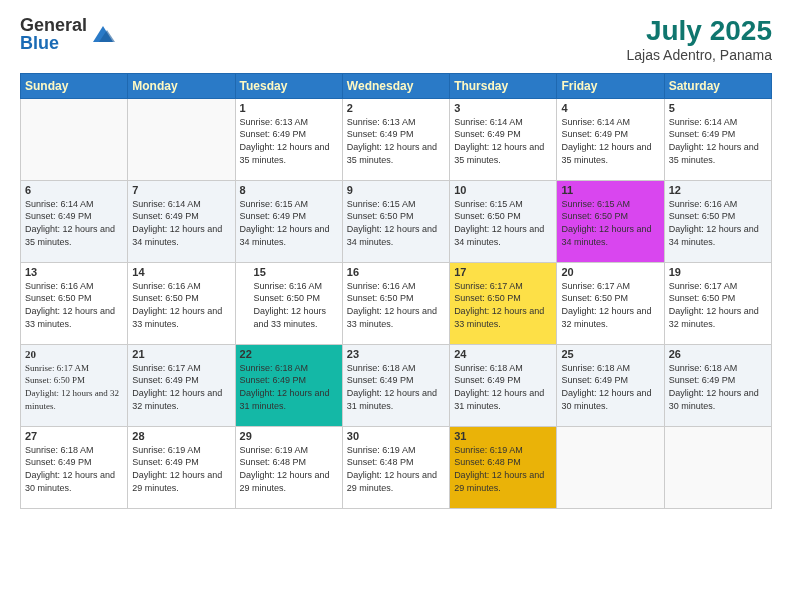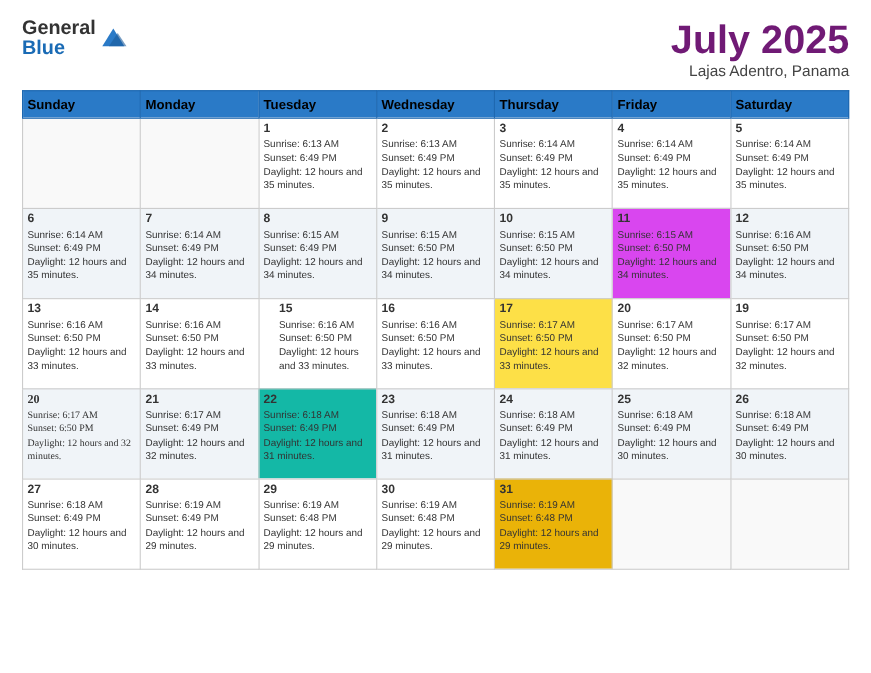--- a/index.html
+++ b/index.html
@@ -43,37 +43,37 @@
     }
     .logo-icon {
       width: 28px;
       height: 28px;
       margin-left: 2px;
     }
     .title-section {
       text-align: right;
     }
     .month-title {
-      font-size: 36px;
-      font-weight: bold;
-      color: #701a75;
+      font-size: 28px;
+      font-weight: bold;
+      color: #0f766e;
       line-height: 1.1;
     }
     .location {
       font-size: 14px;
       color: #444;
     }
     .calendar {
       width: 100%;
       border-collapse: collapse;
       border: 1px solid #ccc;
     }
     .calendar th {
       background: #2a7ac7;
-      color: #000000;
+      color: #fef9c3;
       font-size: 12px;
       font-weight: bold;
       padding: 5px 4px;
       text-align: left;
       border: 1px solid #1e68b0;
     }
     .calendar td {
       vertical-align: top;
       border: 1px solid #ccc;
       padding: 3px 4px;

